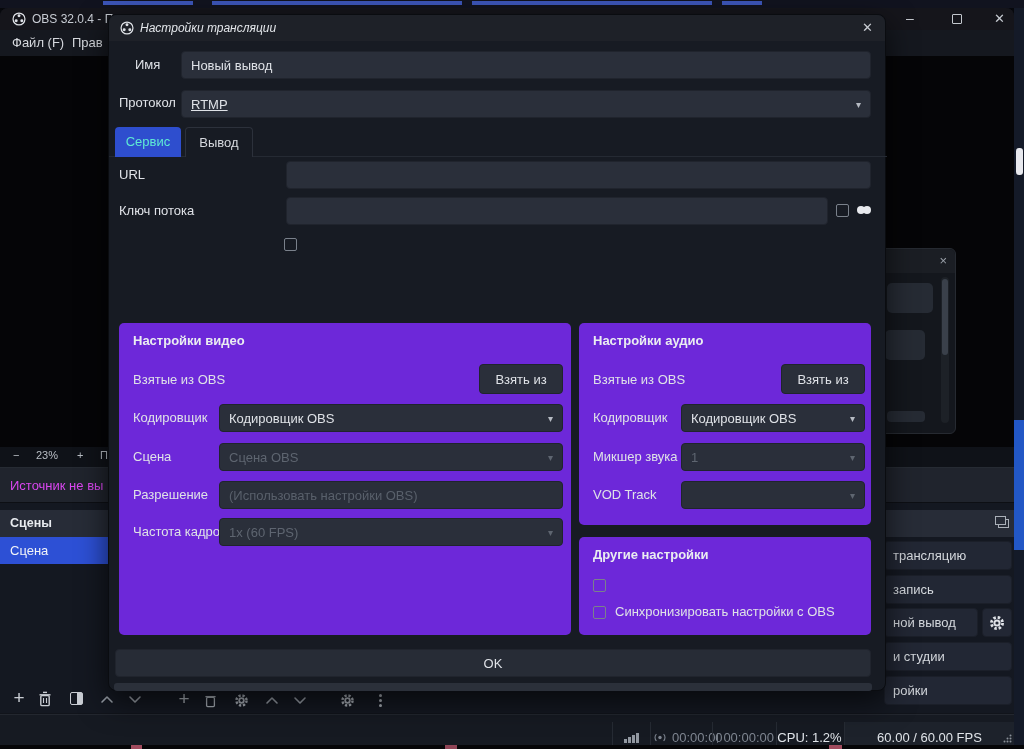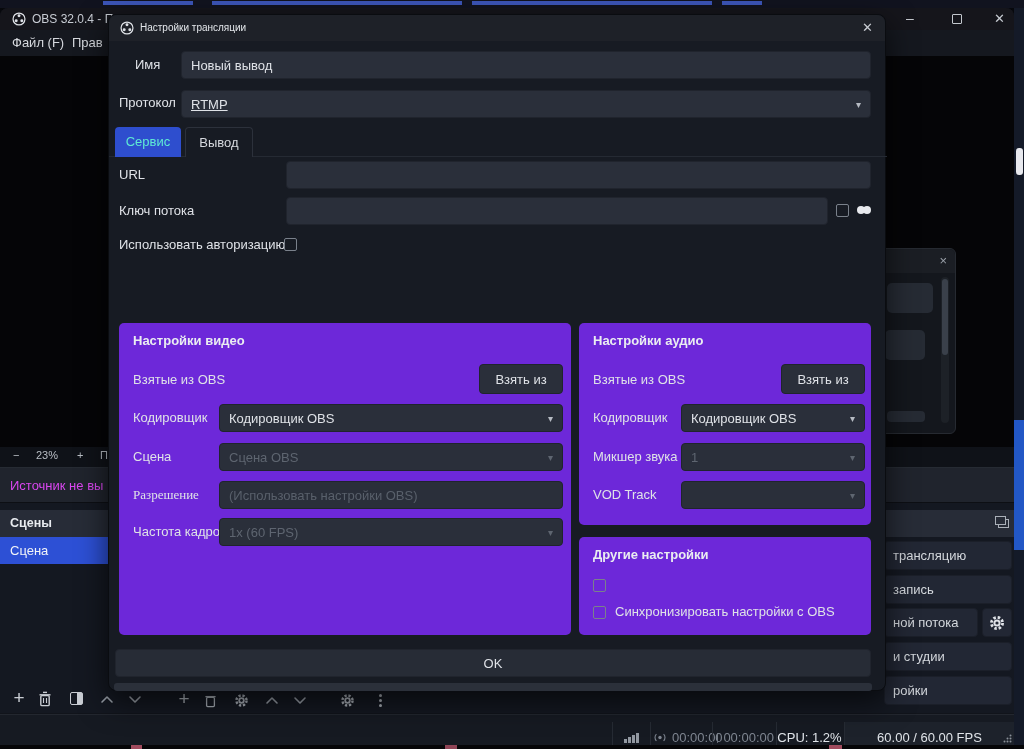--- a/index.html
+++ b/index.html
@@ -174,21 +174,21 @@
     </div>
 
     <div>
       <div class="dockbtn" style="left:884px;top:533px;width:128px;">
         <span>трансляцию</span>
       </div>
       <div class="dockbtn" style="left:884px;top:567px;width:128px;">
         <span>запись</span>
       </div>
       <div class="dockbtn" style="left:884px;top:600px;width:94px;">
-        <span>ной потока</span>
+        <span>ной вывод</span>
       </div>
       <div class="dockbtn" style="left:982px;top:600px;width:30px;justify-content:center;padding-left:0;">
         <span class="ico" style="position:static;">
           <svg width="16" height="16" viewBox="0 0 16 16">
             <circle cx="8" cy="8" r="5.6" fill="none" stroke="#dfe2e7" stroke-width="2.8" stroke-dasharray="2.5 1.9"></circle>
             <circle cx="8" cy="8" r="3.6" fill="#dfe2e7"></circle>
             <circle cx="8" cy="8" r="1.6" fill="#222734"></circle>
           </svg>
         </span>
       </div>
@@ -245,21 +245,21 @@
 
     <div class="abs" style="left:0;top:0;width:776px;height:26px;background:#1e2128;border-radius:8px 8px 0 0;">
       <span class="ico" style="left:11px;top:6px;width:14px;height:14px;">
         <svg width="14" height="14" viewBox="0 0 16 16">
           <circle cx="8" cy="8" r="6.8" fill="none" stroke="#dfe2e7" stroke-width="1.4"></circle>
           <circle cx="8" cy="4.4" r="1.7" fill="#dfe2e7"></circle>
           <circle cx="4.8" cy="10" r="1.7" fill="#dfe2e7"></circle>
           <circle cx="11.2" cy="10" r="1.7" fill="#dfe2e7"></circle>
         </svg>
       </span>
-      <span class="abs" style="left:31px;top:0;height:26px;line-height:26px;font-size:10px;color:#e3e6ea;">Настройки трансляции</span>
+      <span class="abs" style="left:31px;top:0;height:26px;line-height:26px;font-size:12px;color:#e3e6ea;font-style:italic;">Настройки трансляции</span>
       <span class="abs" style="right:12px;top:0;height:26px;line-height:26px;color:#c9cdd3;font-size:13px;">✕</span>
     </div>
 
     <span class="lbl" style="left:10px;top:36px;line-height:28px;margin-left:16px;">Имя</span>
     <input class="inp" style="left: 72px; top: 36px; width: 690px; height: 28px;" value="Новый вывод">
 
     <span class="lbl" style="left:10px;top:74px;line-height:28px;">Протокол</span>
     <div class="combo" style="left:72px;top:75px;width:690px;height:28px;text-decoration:underline;">
       <span>RTMP</span>
       <span class="arrow">▾</span>
@@ -278,21 +278,20 @@
     <input class="inp" style="left: 177px; top: 146px; width: 585px; height: 28px;" value="">
 
     <span class="lbl" style="left:10px;top:182px;line-height:28px;">Ключ потока</span>
     <input class="inp" style="left: 177px; top: 182px; width: 542px; height: 28px;" value="">
     <span class="cb" style="left:727px;top:189px;"></span>
     <span class="ico" style="left:746px;top:189px;width:18px;height:12px;">
       <span style="width:8px;height:8px;border-radius:50%;background:#e8eaee;display:block;"></span>
       <span style="width:8px;height:8px;border-radius:50%;background:#e8eaee;display:block;margin-left:-2px;"></span>
     </span>
 
-    <span class="lbl" style="left:10px;top:218px;line-height:24px;">Использовать авторизацию</span>
     <span class="cb" style="left:175px;top:223px;"></span>
 
     <div class="grp" style="left:10px;top:308px;width:452px;height:312px;">
       <span class="gtitle">Настройки видео</span>
 
       <span class="lbl" style="left:14px;top:42px;line-height:30px;">Взятые из OBS</span>
       <div class="btn" style="left:360px;top:41px;width:84px;height:30px;">
         <span>Взять из</span>
       </div>
 
@@ -301,21 +300,21 @@
         <span>Кодировщик OBS</span>
         <span class="arrow">▾</span>
       </div>
 
       <span class="lbl" style="left:14px;top:120px;line-height:28px;">Сцена</span>
       <div class="combo dim" style="left:100px;top:120px;width:344px;height:28px;">
         <span>Сцена OBS</span>
         <span class="arrow">▾</span>
       </div>
 
-      <span class="lbl" style="left:14px;top:158px;line-height:28px;font-family:Liberation Serif, serif;">Разрешение</span>
+      <span class="lbl" style="left:14px;top:158px;line-height:28px;">Разрешение</span>
       <input class="inp" style="left: 100px; top: 158px; width: 344px; height: 28px;" placeholder="(Использовать настройки OBS)">
 
       <span class="lbl" style="left:14px;top:195px;line-height:28px;">Частота кадров</span>
       <div class="combo dim" style="left:100px;top:195px;width:344px;height:28px;">
         <span>1x (60 FPS)</span>
         <span class="arrow">▾</span>
       </div>
     </div>
 
     <div class="grp" style="left:470px;top:308px;width:292px;height:202px;">

